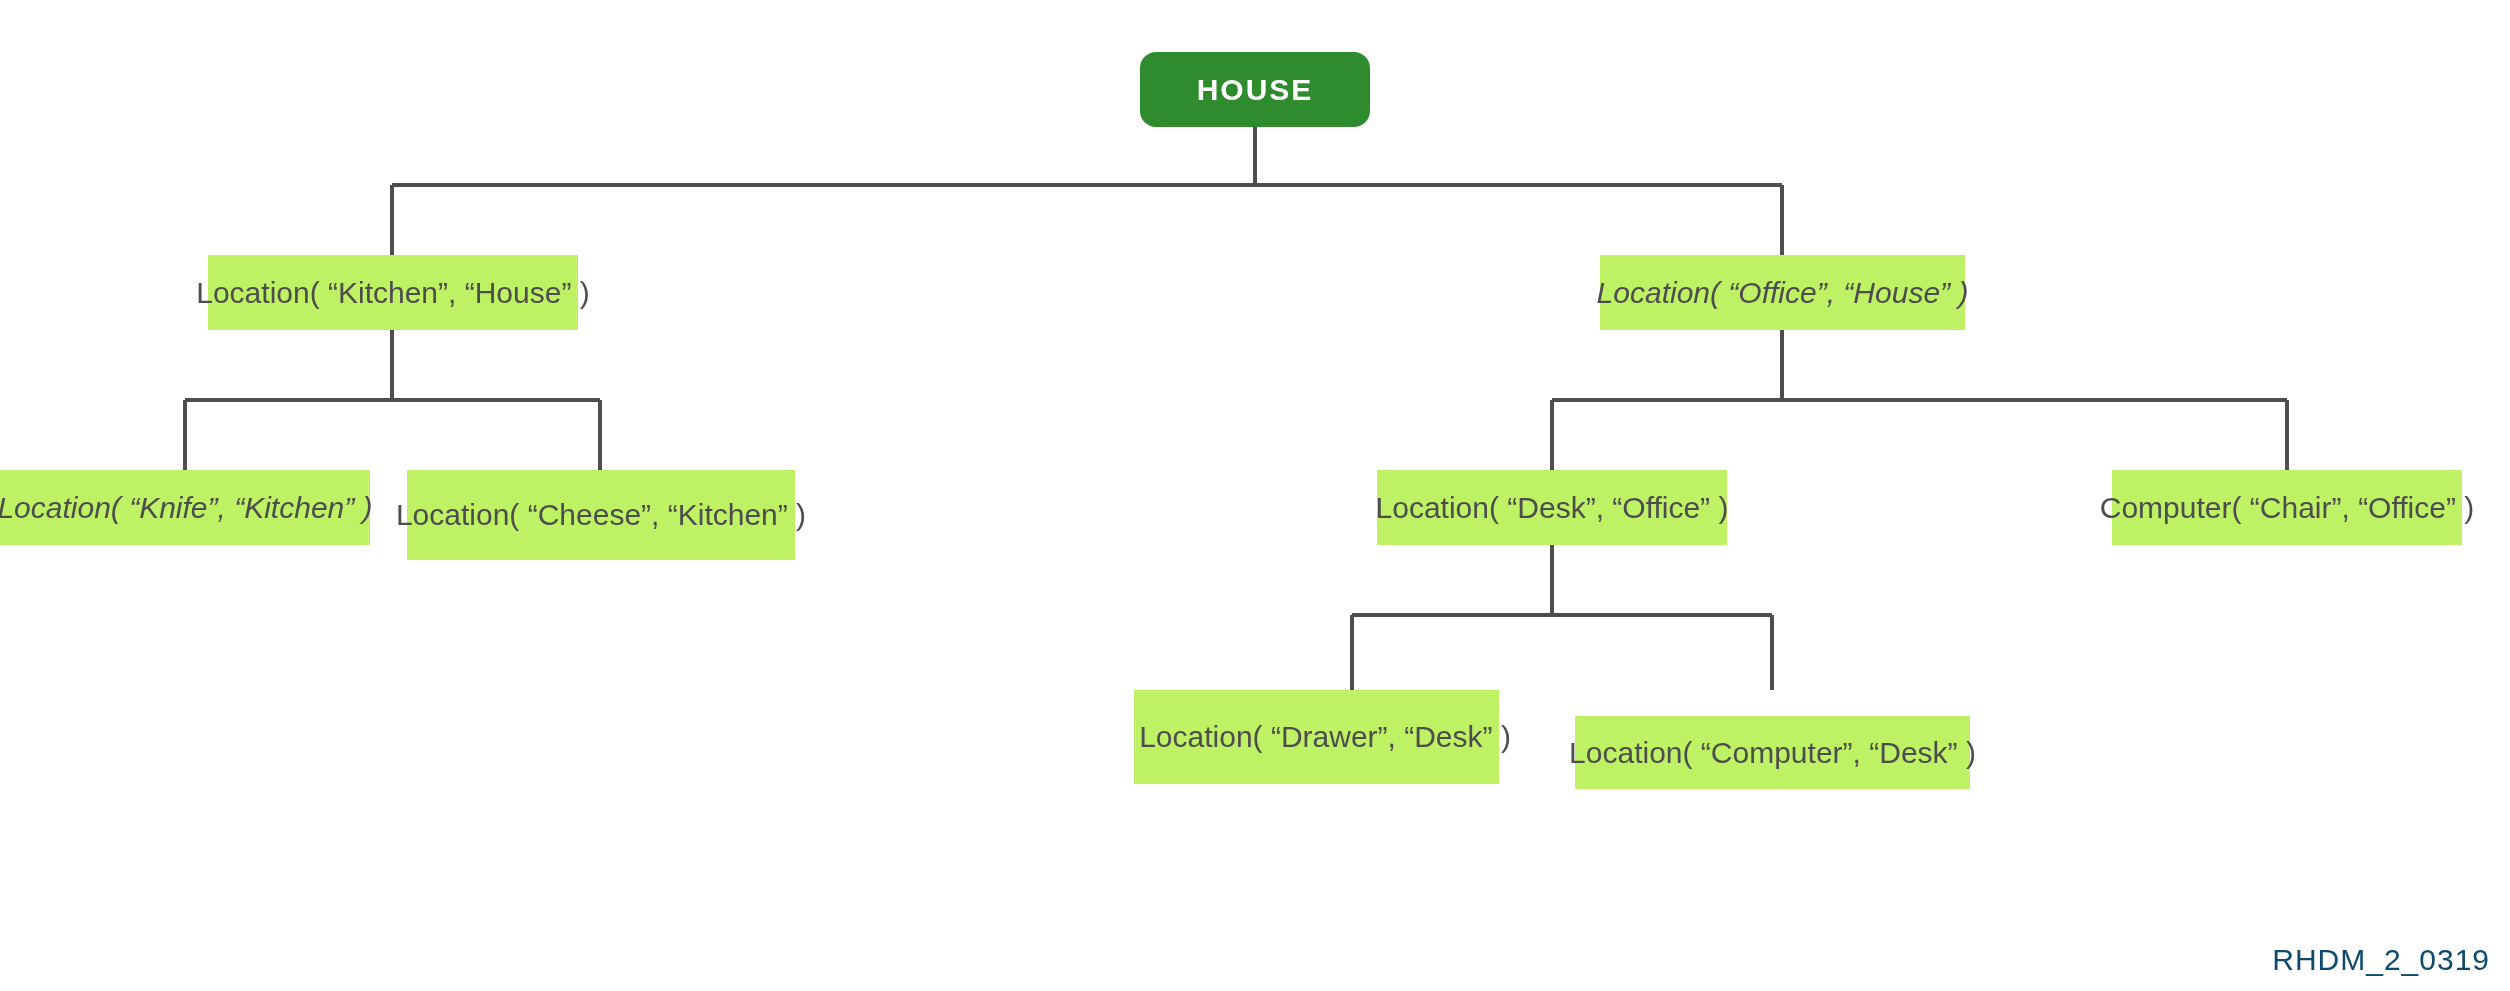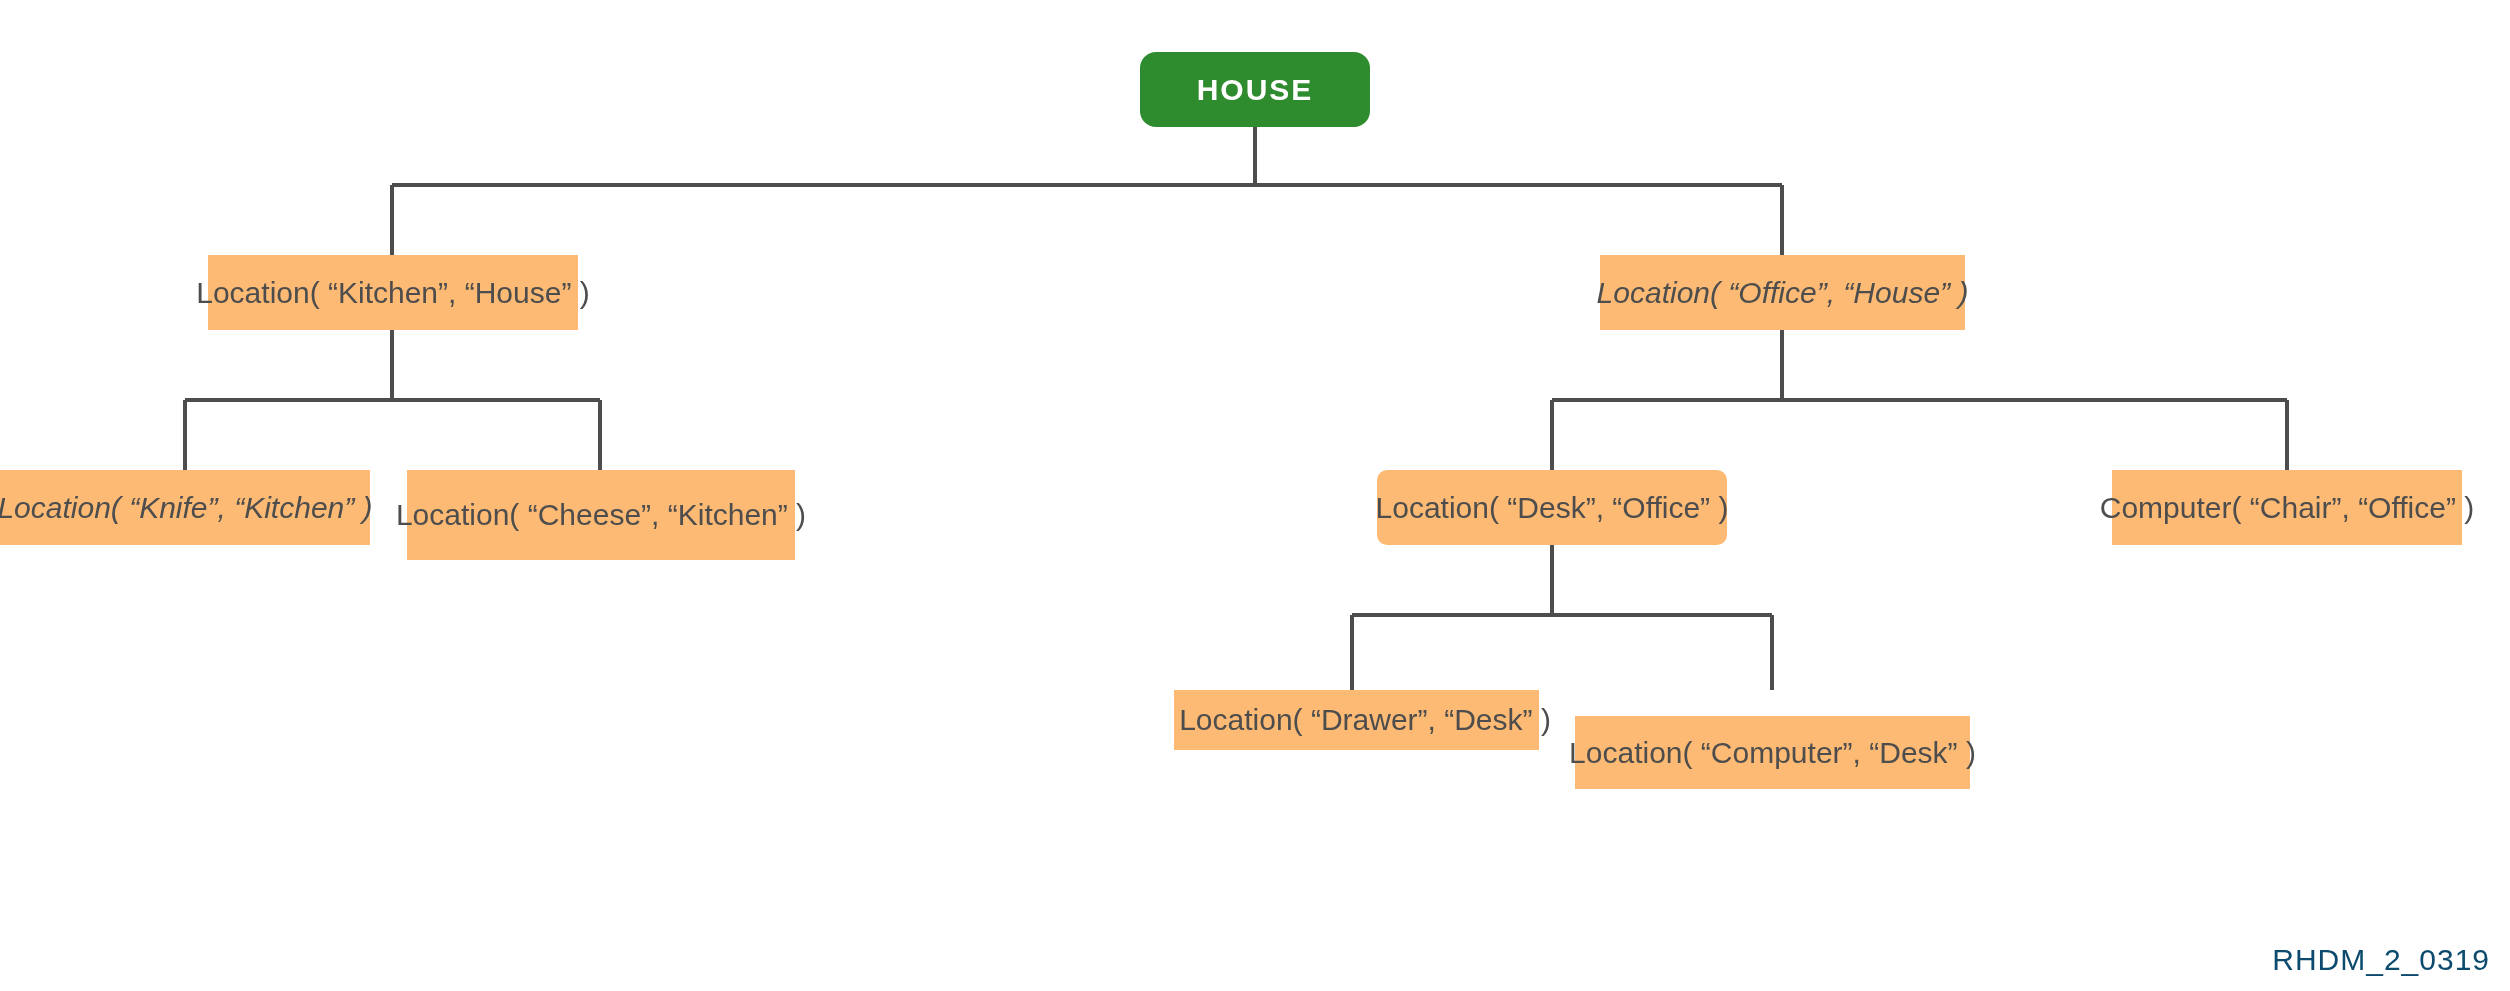--- a/index.html
+++ b/index.html
@@ -13,21 +13,21 @@
     overflow: hidden;
   }
   .node {
     position: absolute;
     box-sizing: border-box;
     display: flex;
     align-items: center;
     justify-content: center;
     font-size: 30px;
     color: #4d4d4d;
-    background: #fdba74;
+    background: #bef264;
     padding: 0 30px;
     white-space: nowrap;
   }
   .root {
     background: #2e8b2e;
     color: #ffffff;
     font-weight: 700;
     letter-spacing: 2px;
     font-size: 30px;
     border-radius: 16px;
@@ -83,21 +83,21 @@
 <div class="node root" style="left:1140px; top:52px; width:230px; height:75px;">HOUSE</div>
 
 <div class="node" style="left:208px; top:255px; width:370px; height:75px;">Location( “Kitchen”, “House” )</div>
 
 <div class="node" style="left:1600px; top:255px; width:365px; height:75px;font-style:italic;">Location( “Office”, “House” )</div>
 
 <div class="node" style="left:0px; top:470px; width:370px; height:75px;font-style:italic;">Location( “Knife”, “Kitchen” )</div>
 
 <div class="node" style="left:407px; top:470px; width:388px; height:90px;">Location( “Cheese”, “Kitchen” )</div>
 
-<div class="node" style="left:1377px; top:470px; width:350px; height:75px;border-radius:10px;">Location( “Desk”, “Office” )</div>
+<div class="node" style="left:1377px; top:470px; width:350px; height:75px;">Location( “Desk”, “Office” )</div>
 
 <div class="node" style="left:2112px; top:470px; width:350px; height:75px;">Computer( “Chair”, “Office” )</div>
 
-<div class="node" style="left:1174px; top:690px; width:365px; height:60px;padding-left:47px;">Location( “Drawer”, “Desk” )</div>
+<div class="node" style="left:1134px; top:690px; width:365px; height:94px;padding-left:47px;">Location( “Drawer”, “Desk” )</div>
 
 <div class="node" style="left:1575px; top:716px; width:395px; height:73px;">Location( “Computer”, “Desk” )</div>
 
 <div class="watermark">RHDM_2_0319</div>
 
 </body></html>

